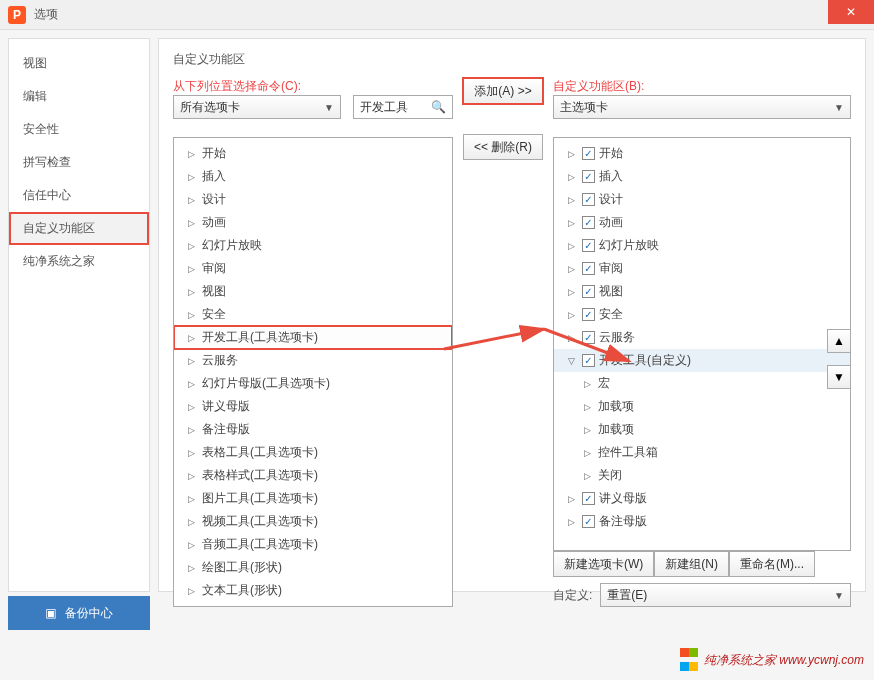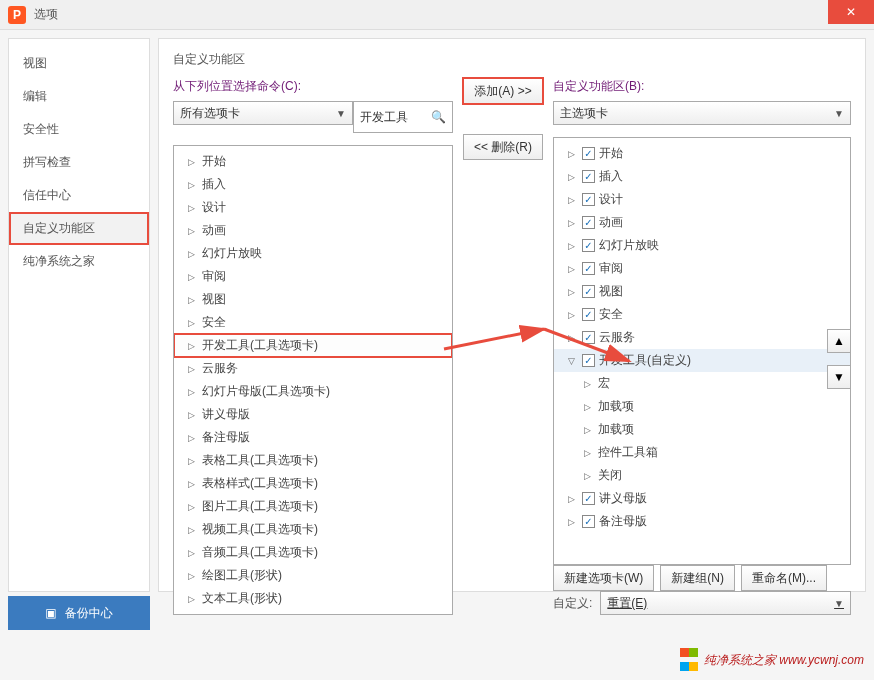--- a/index.html
+++ b/index.html
@@ -12,37 +12,37 @@
 .sidebar { width: 142px; background: #fff; border: 1px solid #ddd; padding: 8px 0; }
 .sidebar-item { padding: 8px 14px; color: #555; cursor: pointer; }
 .sidebar-item.selected { background: #f2f2f2; outline: 2px solid #e84c3d; outline-offset: -2px; }
 .content { flex: 1; background: #fff; border: 1px solid #ddd; padding: 12px 14px; display: flex; flex-direction: column; }
 .content-title { color: #555; margin-bottom: 10px; }
 .columns { display: flex; gap: 10px; flex: 1; }
 .col { display: flex; flex-direction: column; }
 .col-left { width: 280px; }
 .col-mid { width: 80px; align-items: center; gap: 30px; position: relative; }
 .col-right { flex: 1; }
-.col-label { color: #701a75; margin-bottom: 6px; }
-.selectors { display: flex; gap: 0; margin-bottom: 12px; }
+.col-label { color: #ef4444; }
+.selectors { display: flex; gap: 12px; margin-bottom: 18px; }
 .dropdown { flex: 1; height: 24px; border: 1px solid #aaa; background: linear-gradient(#fff,#eee); display: flex; align-items: center; justify-content: space-between; padding: 0 6px; cursor: pointer; color: #333; }
 .dropdown .caret { font-size: 10px; color: #555; }
-.search-box { width: 100px; height: 32px; border: 1px solid #aaa; display: flex; align-items: center; padding: 0 6px; color: #888; justify-content: space-between; }
+.search-box { width: 100px; height: 24px; border: 1px solid #aaa; display: flex; align-items: center; padding: 0 6px; color: #888; justify-content: space-between; }
 .tree { flex: 1; border: 1px solid #aaa; overflow-y: auto; padding: 4px 0; background: #fff; }
 .tree-row { display: flex; align-items: center; padding: 3px 8px; color: #444; cursor: pointer; white-space: nowrap; }
 .tree-row.lvl1 { padding-left: 14px; }
 .tree-row.lvl2 { padding-left: 30px; }
 .tree-row .caret { width: 10px; color: #666; font-size: 9px; margin-right: 4px; }
 .tree-row .chk { width: 13px; height: 13px; border: 1px solid #888; margin-right: 4px; display: inline-flex; align-items: center; justify-content: center; font-size: 10px; color: #1a6fb8; background: #fff; }
 .tree-row.hl { background: #fdfdfd; outline: 2px solid #e84c3d; outline-offset: -1px; }
 .tree-row.sel { background: #e8f0f8; }
 .btn { height: 26px; padding: 0 10px; border: 1px solid #aaa; background: linear-gradient(#fff,#eee); cursor: pointer; color: #333; display: inline-flex; align-items: center; justify-content: center; }
 .btn.hl-add { outline: 2px solid #e84c3d; outline-offset: -1px; }
-.right-actions { display: flex; gap: 6px; }
-.custom-row { display: flex; align-items: center; gap: 8px; margin-top: 0; color: #555; }
+.right-actions { display: flex; }
+.custom-row { display: flex; align-items: center; gap: 8px; margin-top: 6px; color: #555; }
 .reorder { position: absolute; right: 14px; top: 290px; display: flex; flex-direction: column; gap: 12px; }
 .reorder .sq { width: 24px; height: 24px; border: 1px solid #aaa; background: linear-gradient(#fff,#eee); display: flex; align-items: center; justify-content: center; cursor: pointer; }
 .bottom-bar { position: absolute; left: 8px; bottom: 50px; }
 .backup-btn { width: 142px; height: 34px; background: #3b7bbf; color: #fff; display: flex; align-items: center; justify-content: center; gap: 8px; cursor: pointer; }
 .watermark { position: absolute; right: 10px; bottom: 6px; display: flex; align-items: center; gap: 6px; color: #b91c1c; font-style: italic; font-size: 14px; }
 .watermark .winlogo span { display: inline-block; width: 9px; height: 9px; }
 .arrow-svg { position: absolute; pointer-events: none; }
 </style>
 </head>
 <body>
@@ -261,21 +261,21 @@
               <span>备注母版</span>
             </div>
           </div>
         <div class="right-actions">
           <button class="btn">新建选项卡(W)</button>
           <button class="btn">新建组(N)</button>
           <button class="btn">重命名(M)...</button>
         </div>
         <div class="custom-row">
           <span>自定义:</span>
-          <div class="dropdown" style="width:90px;text-decoration:underline;">
+          <div class="dropdown" style="width:90px;">
             <span>重置(E)</span>
             <span class="caret">▼</span>
           </div>
         </div>
       </div>
 
     </div>
 
     <div class="reorder">
       <div class="sq">

